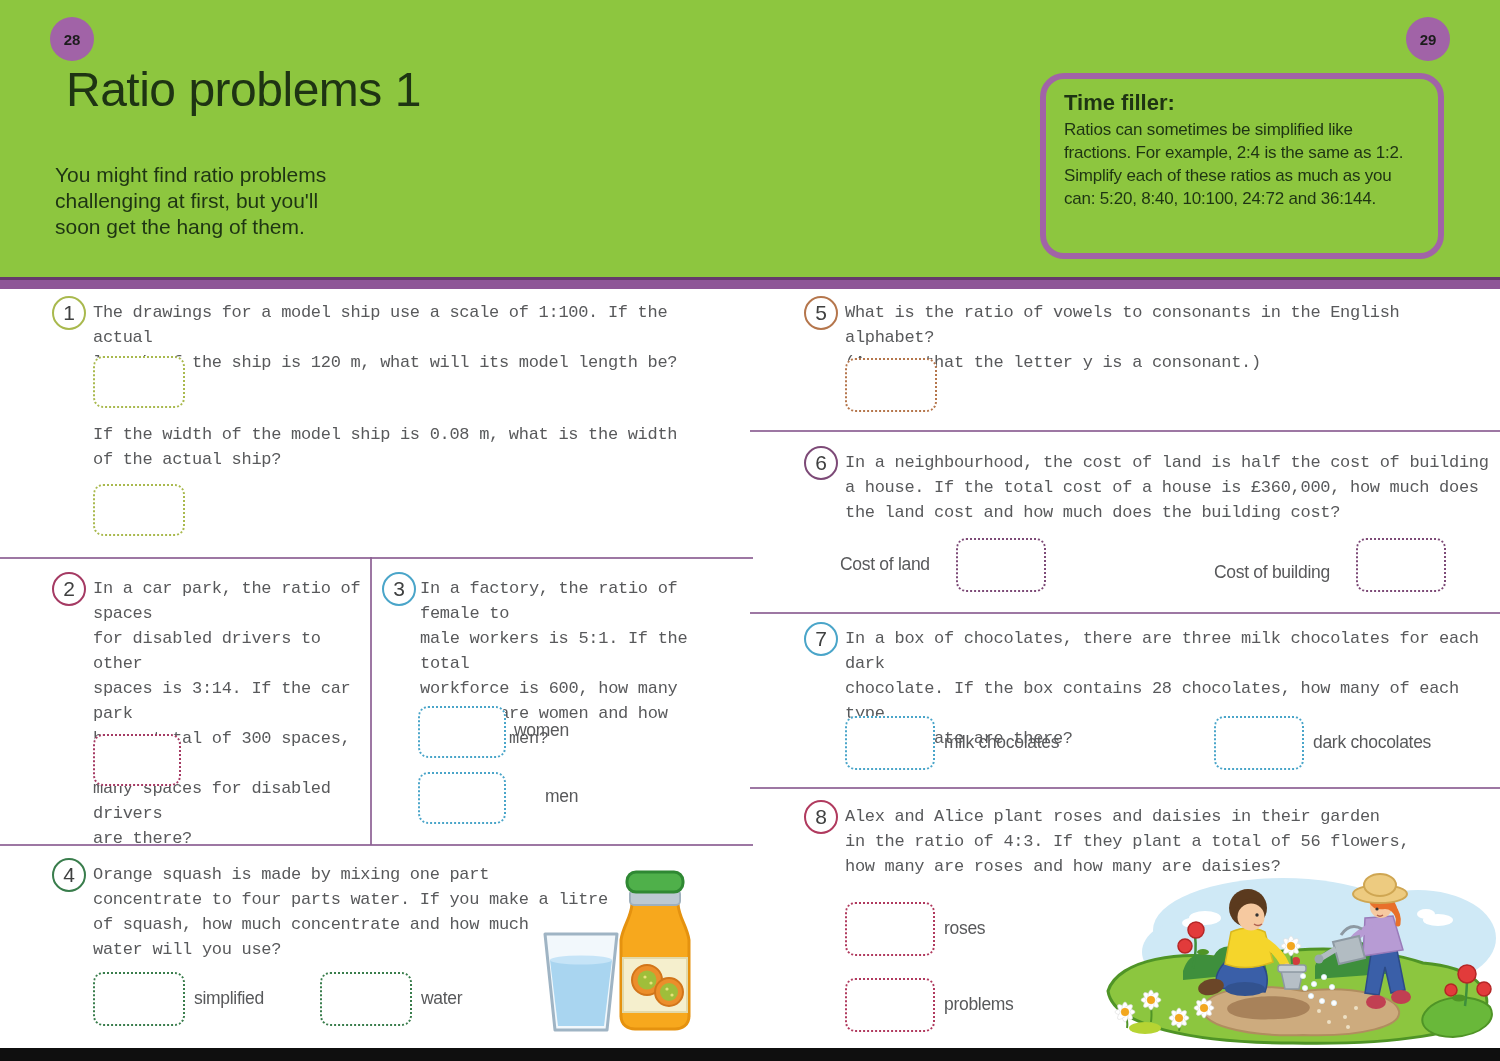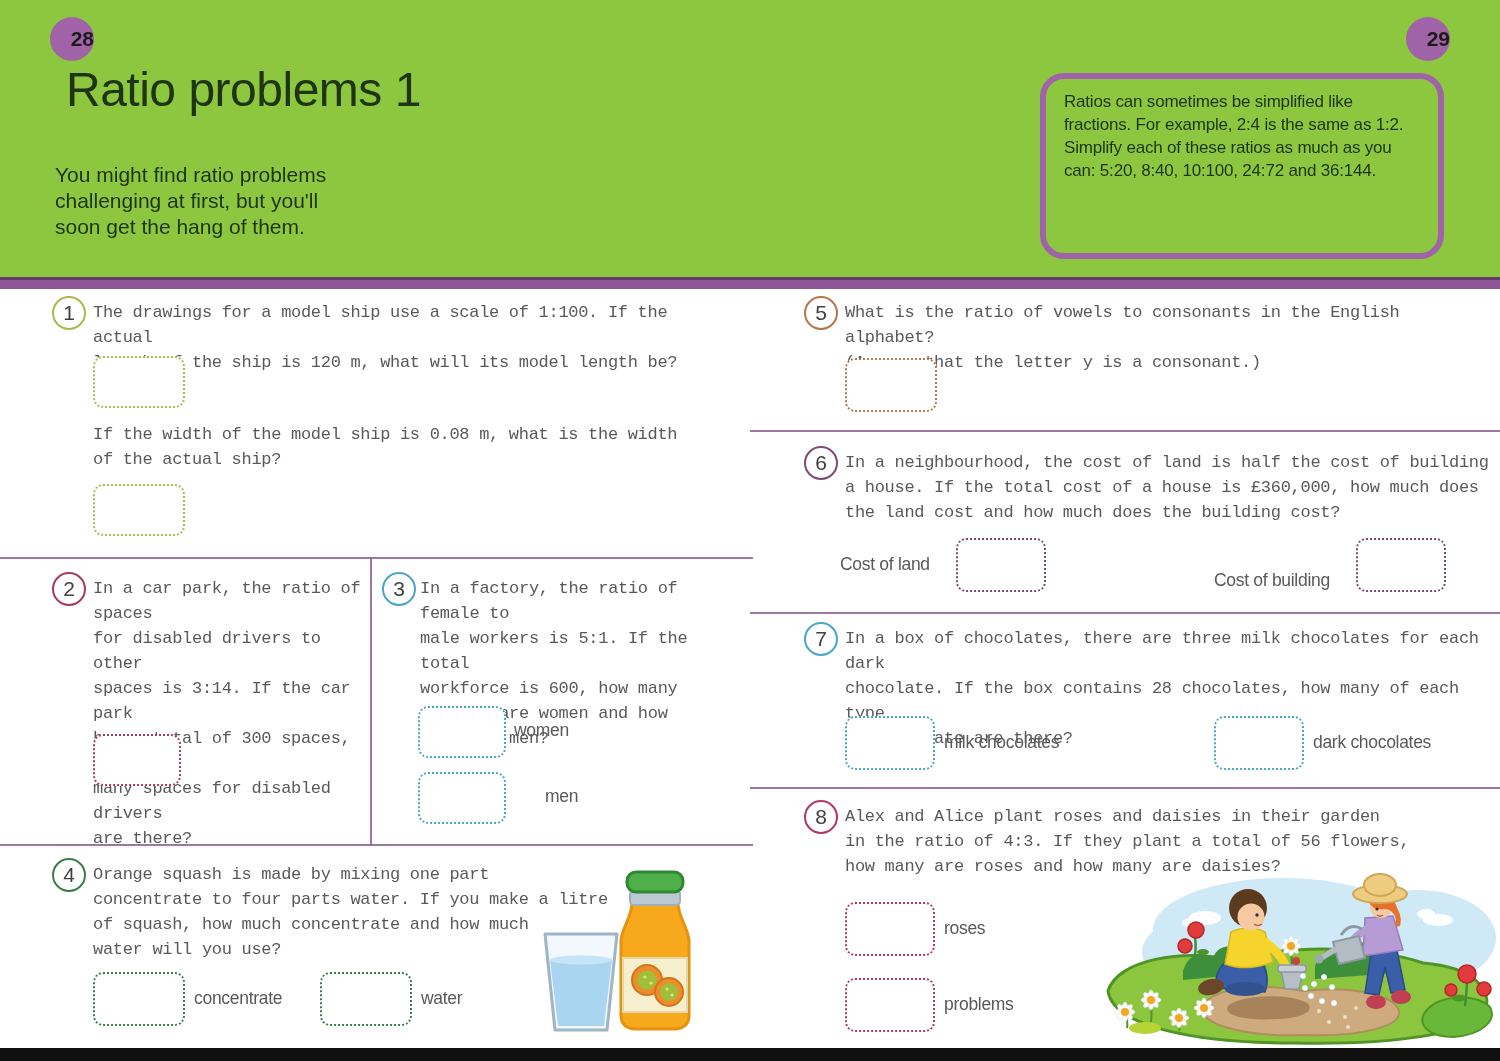--- a/index.html
+++ b/index.html
@@ -6,21 +6,21 @@
   body { background:#fff; }
   .page {
     position:relative; width:1500px; height:1061px; overflow:hidden;
     background:#fff; font-family:"Liberation Sans", sans-serif;
   }
   
   .header { position:absolute; left:0; top:0; width:1500px; height:277px;
             background:var(--header-green); }
   .page-circle { position:absolute; width:44px; height:44px; border-radius:50%;
                  background:var(--page-circle-purple); display:flex; align-items:center;
-                 justify-content:flex-end; font-weight:bold; font-size:21px; color:#1c1c1c; }
+                 justify-content:center; font-weight:bold; font-size:15px; color:#1c1c1c; }
   .pc-left  { left:50px;  top:17px; }
   .pc-right { left:1406px; top:17px; }
   .title { position:absolute; left:66px; top:62px; font-size:48px; color:var(--header-text);
            letter-spacing:-0.5px; }
   .subtitle { position:absolute; left:55px; top:126px; font-size:21px; line-height:26px;
               color:var(--header-text); white-space:pre-line;margin-top:36px; }
   .time-filler { position:absolute; left:1040px; top:73px; width:404px; height:186px;
                  border:6px solid var(--page-circle-purple); border-radius:24px;
                  padding:11px 18px 0 18px; }
   .tf-heading { font-size:22px; font-weight:bold; color:var(--header-text); margin-bottom:2px; }
@@ -61,20 +61,21 @@
       <span>28</span>
     </div>
     <div class="page-circle pc-right">
       <span>29</span>
     </div>
     <div class="title">Ratio problems 1</div>
     <div class="subtitle">You might find ratio problems
 challenging at first, but you'll
 soon get the hang of them.</div>
     <div class="time-filler">
+      <div class="tf-heading">Time filler:</div>
       <div class="tf-body">Ratios can sometimes be simplified like fractions. For example, 2:4 is the same as 1:2. Simplify each of these ratios as much as you can: 5:20, 8:40, 10:100, 24:72 and 36:144.</div>
     </div>
   </div>
   <div class="band"></div>
 
   <div class="div-h" style="left:0; top:557px; width:753px;"></div>
   <div class="div-h" style="left:0; top:844px; width:753px;"></div>
   <div class="div-v" style="left:370px; top:557px; height:288px;"></div>
   <div class="div-h" style="left:750px; top:430px; width:750px;"></div>
   <div class="div-h" style="left:750px; top:612px; width:750px;"></div>
@@ -122,21 +123,21 @@
 
   <div class="q" style="left:52px; top:858px; width:660px; height:180px;">
     <div class="qnum b-green">
       <span>4</span>
     </div>
     <div class="qtext">Orange squash is made by mixing one part
 concentrate to four parts water. If you make a litre
 of squash, how much concentrate and how much
 water will you use?</div>
     <div class="abox b-green" style="left:41px; top:114px; width:92px; height:54px;"></div>
-    <span class="blabel" style="left:142px; top:130px;">concentrate</span>
+    <span class="blabel" style="left:142px; top:130px;">simplified</span>
     <div class="abox b-green" style="left:268px; top:114px; width:92px; height:54px;"></div>
     <span class="blabel" style="left:369px; top:130px;">water</span>
   </div>
 
   <div class="q" style="left:804px; top:296px; width:690px; height:130px;">
     <div class="qnum b-orange">
       <span>5</span>
     </div>
     <div class="qtext">What is the ratio of vowels to consonants in the English alphabet?
 (Assume that the letter y is a consonant.)</div>
@@ -145,21 +146,21 @@
 
   <div class="q" style="left:804px; top:446px; width:690px; height:160px;">
     <div class="qnum b-purple">
       <span>6</span>
     </div>
     <div class="qtext">In a neighbourhood, the cost of land is half the cost of building
 a house. If the total cost of a house is £360,000, how much does
 the land cost and how much does the building cost?</div>
     <span class="blabel" style="left:36px; top:108px;">Cost of land</span>
     <div class="abox b-purple" style="left:152px; top:92px; width:90px; height:54px;"></div>
-    <span class="blabel" style="left:410px; top:124px;">Cost of building</span>
+    <span class="blabel" style="left:410px; top:116px;">Cost of building</span>
     <div class="abox b-purple" style="left:552px; top:92px; width:90px; height:54px;"></div>
   </div>
 
   <div class="q" style="left:804px; top:622px; width:690px; height:160px;">
     <div class="qnum b-blue">
       <span>7</span>
     </div>
     <div class="qtext">In a box of chocolates, there are three milk chocolates for each dark
 chocolate. If the box contains 28 chocolates, how many of each type
 of chocolate are there?</div>

